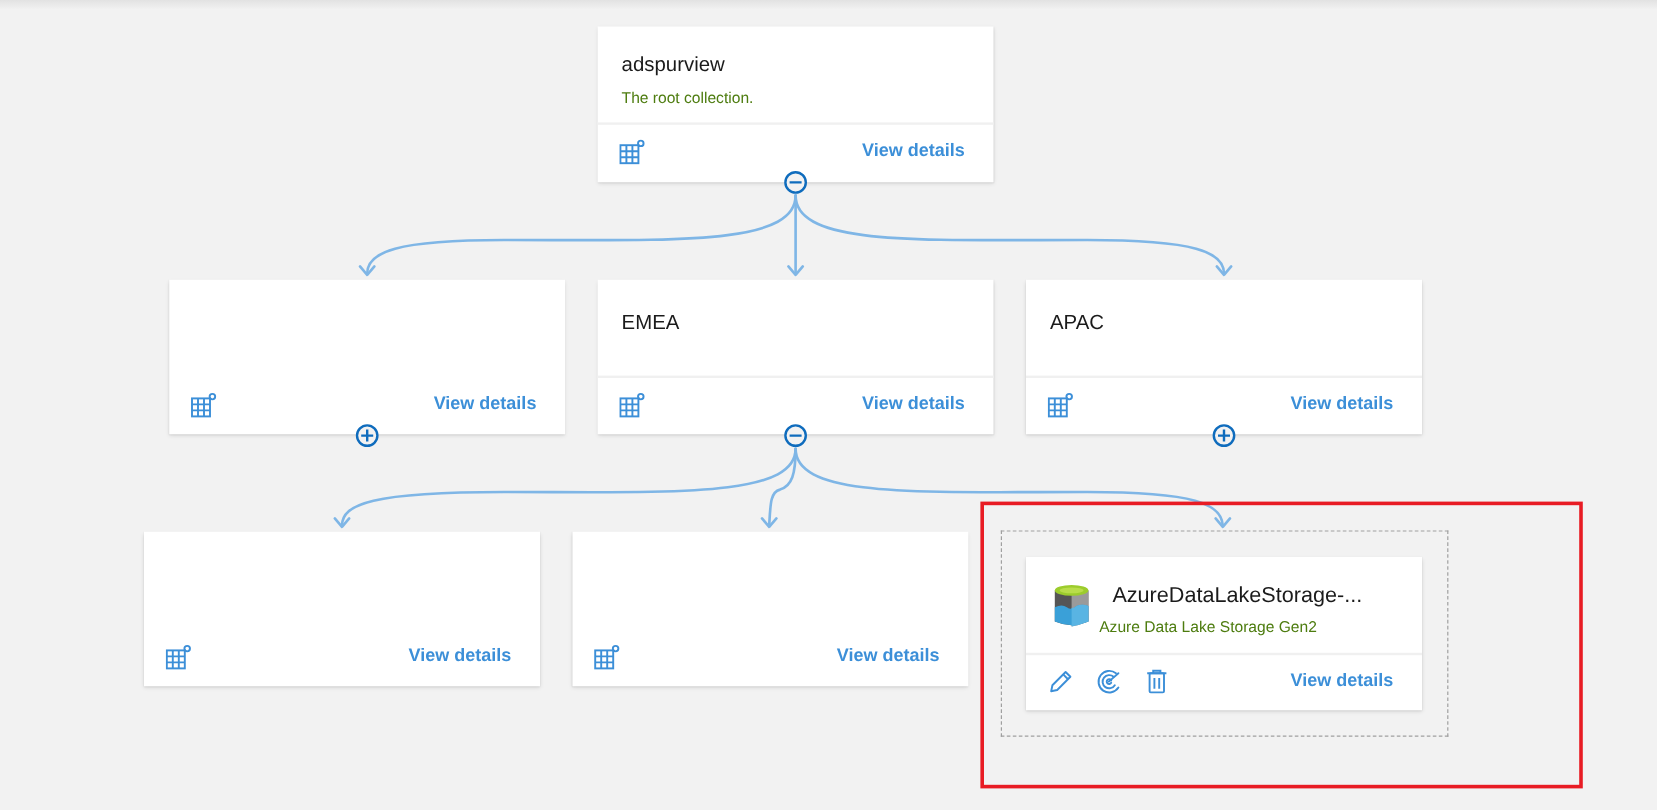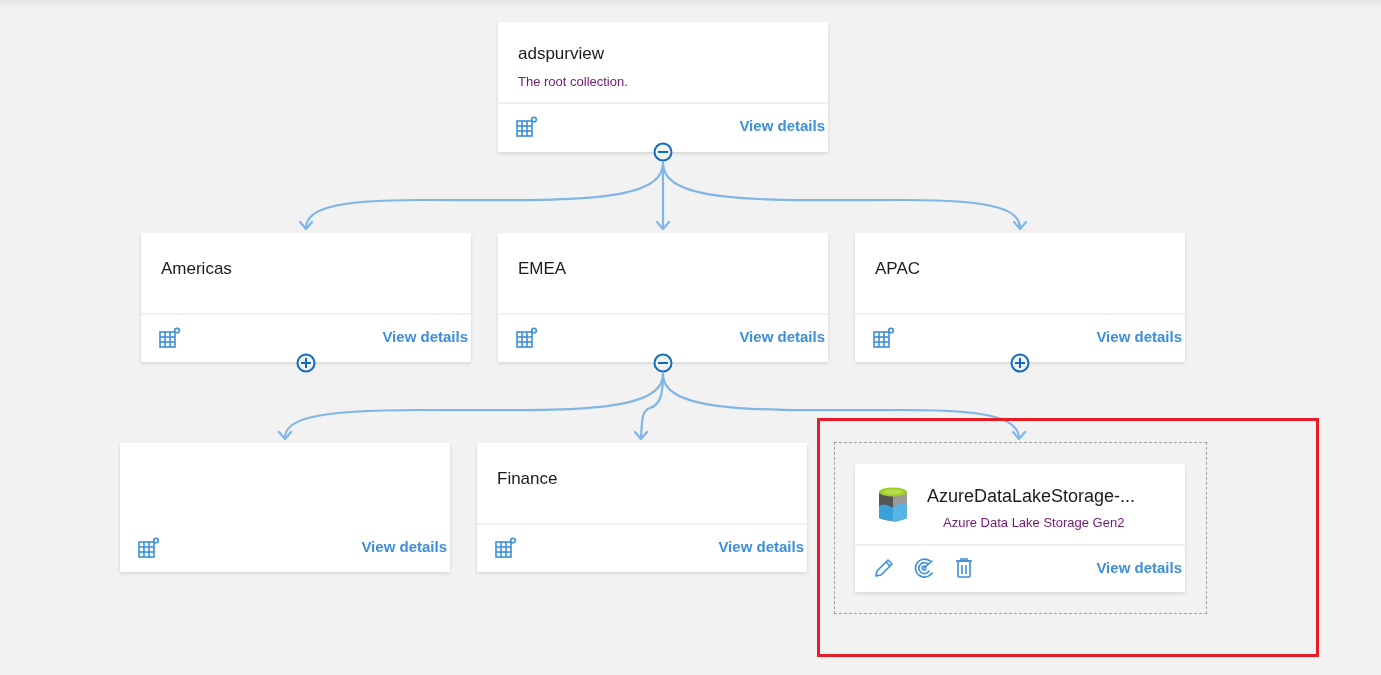--- a/index.html
+++ b/index.html
@@ -13,40 +13,40 @@
     background:linear-gradient(#e2e2e2, #f2f2f2);
   }
   .edges { position:absolute; left:0; top:0; }
   .card {
     position:absolute; background:#fff; width:330px; height:129px;
     box-shadow:0 1.6px 3.6px rgba(0,0,0,0.13), 0 0.3px 0.9px rgba(0,0,0,0.11);
     box-sizing:border-box;
   }
   .card .top { position:absolute; left:0; right:0; top:0; height:80px; border-bottom:2px solid #f0f0f0; }
   .card .title { position:absolute; left:20px; top:26px; font-size:17px; color:#1b1b1b; white-space:nowrap; }
-  .card .subtitle { position:absolute; left:20px; top:55px; font-size:13px; color:#701a75; white-space:nowrap; }
+  .card .subtitle { position:absolute; left:20px; top:55px; font-size:13px; color:#4d7c0f; white-space:nowrap; }
   .card .bottom { position:absolute; left:0; right:0; top:82px; bottom:0; }
   .card .collection-icon { position:absolute; left:18px; top:12px; width:22px; height:22px; cursor:pointer; }
   .card .view-details {
-    position:absolute; right:3px; top:13px; font-size:15px; font-weight:bold; color:#3c8fd8;
+    position:absolute; right:24px; top:13px; font-size:15px; font-weight:bold; color:#3c8fd8;
     cursor:pointer; text-decoration:none;
   }
   .toggle {
     position:absolute; width:20px; height:20px; cursor:pointer;
   }
   .dashed-box {
     position:absolute; left:834px; top:442px; width:373px; height:172px;
     border:1.5px dashed #a0a0a0; box-sizing:border-box;
   }
   .highlight-box {
     position:absolute; left:817px; top:418px; width:502px; height:239px;
     border:3px solid #e81c24; box-sizing:border-box;
   }
   .source-card .title { left:72px; top:22px; font-size:18px; }
-  .source-card .subtitle { left:88px; top:51px; font-size:13px; }
+  .source-card .subtitle { left:61px; top:51px; font-size:13px; }
   .source-card .top { height:80px; }
   .source-icon { position:absolute; left:22px; top:20px; width:32px; height:40px; }
   .src-action { position:absolute; top:11px; width:22px; height:22px; cursor:pointer; }
 </style>
 </head>
 <body>
 
 <div class="topshade"></div>
 
 <svg class="edges" width="1381" height="675">
@@ -91,23 +91,20 @@
     </svg>
     <a class="view-details">View details</a>
   </div>
 </div>
 <svg class="toggle" style="left:653px; top:142px;" viewBox="0 0 20 20">
   <circle cx="10" cy="10" r="8.5" fill="#f2f2f2" stroke="#0f6cbd" stroke-width="2"></circle>
   <line x1="5" y1="10" x2="15" y2="10" stroke="#0f6cbd" stroke-width="2"></line>
 </svg>
 
 <div class="card" style="left:141px; top:233px;">
-  <div class="top">
-    <div class="title">Americas</div>
-  </div>
   <div class="bottom">
     <svg class="collection-icon" viewBox="0 0 22 22">
       <g fill="none" stroke="#3c8fd8" stroke-width="1.6">
         <rect x="1" y="5" width="15" height="15"></rect>
         <line x1="6" y1="5" x2="6" y2="20"></line>
           <line x1="11" y1="5" x2="11" y2="20"></line>
         <line x1="1" y1="10" x2="16" y2="10"></line>
           <line x1="1" y1="15" x2="16" y2="15"></line>
         <circle cx="18" cy="3.5" r="2.3"></circle>
       </g>
@@ -178,23 +175,20 @@
         <line x1="1" y1="10" x2="16" y2="10"></line>
           <line x1="1" y1="15" x2="16" y2="15"></line>
         <circle cx="18" cy="3.5" r="2.3"></circle>
       </g>
     </svg>
     <a class="view-details">View details</a>
   </div>
 </div>
 
 <div class="card" style="left:477px; top:443px;">
-  <div class="top">
-    <div class="title">Finance</div>
-  </div>
   <div class="bottom">
     <svg class="collection-icon" viewBox="0 0 22 22">
       <g fill="none" stroke="#3c8fd8" stroke-width="1.6">
         <rect x="1" y="5" width="15" height="15"></rect>
         <line x1="6" y1="5" x2="6" y2="20"></line>
           <line x1="11" y1="5" x2="11" y2="20"></line>
         <line x1="1" y1="10" x2="16" y2="10"></line>
           <line x1="1" y1="15" x2="16" y2="15"></line>
         <circle cx="18" cy="3.5" r="2.3"></circle>
       </g>

